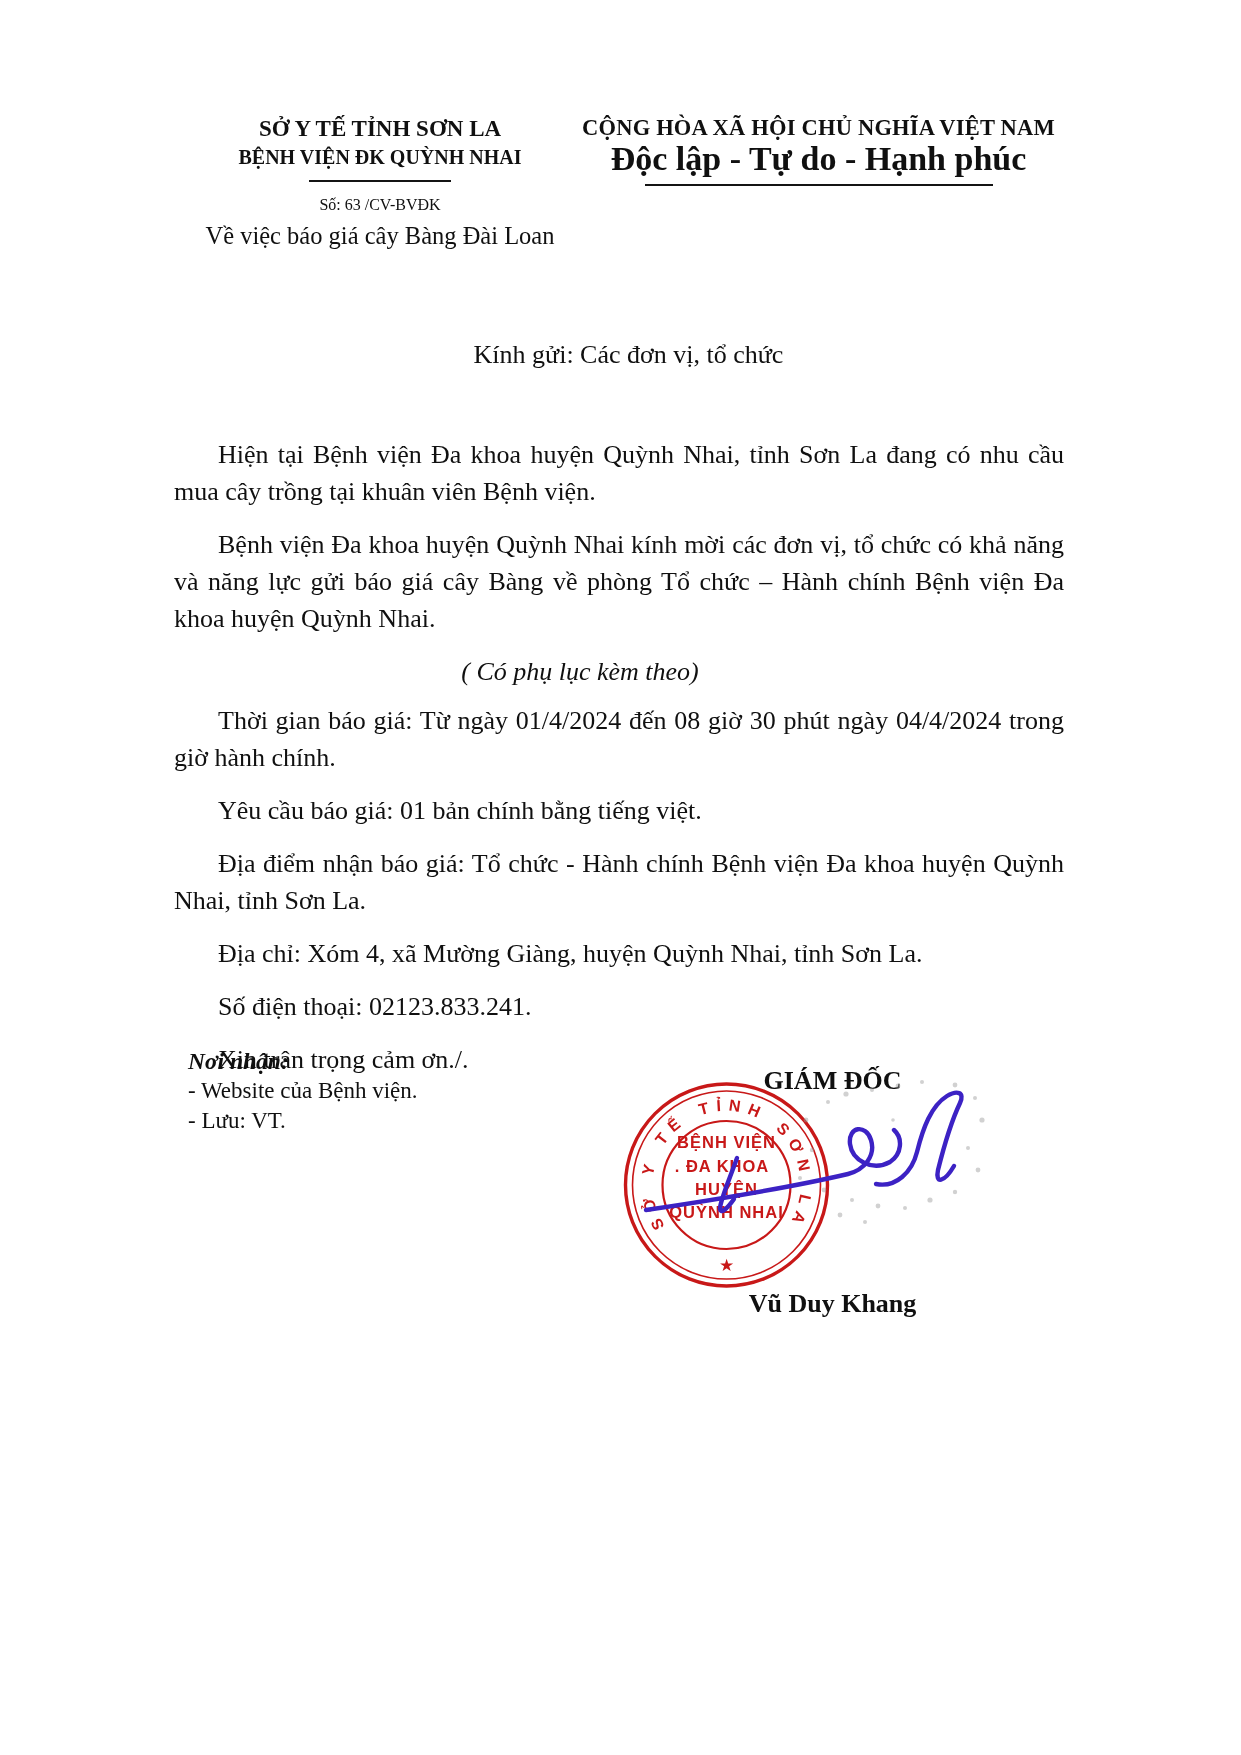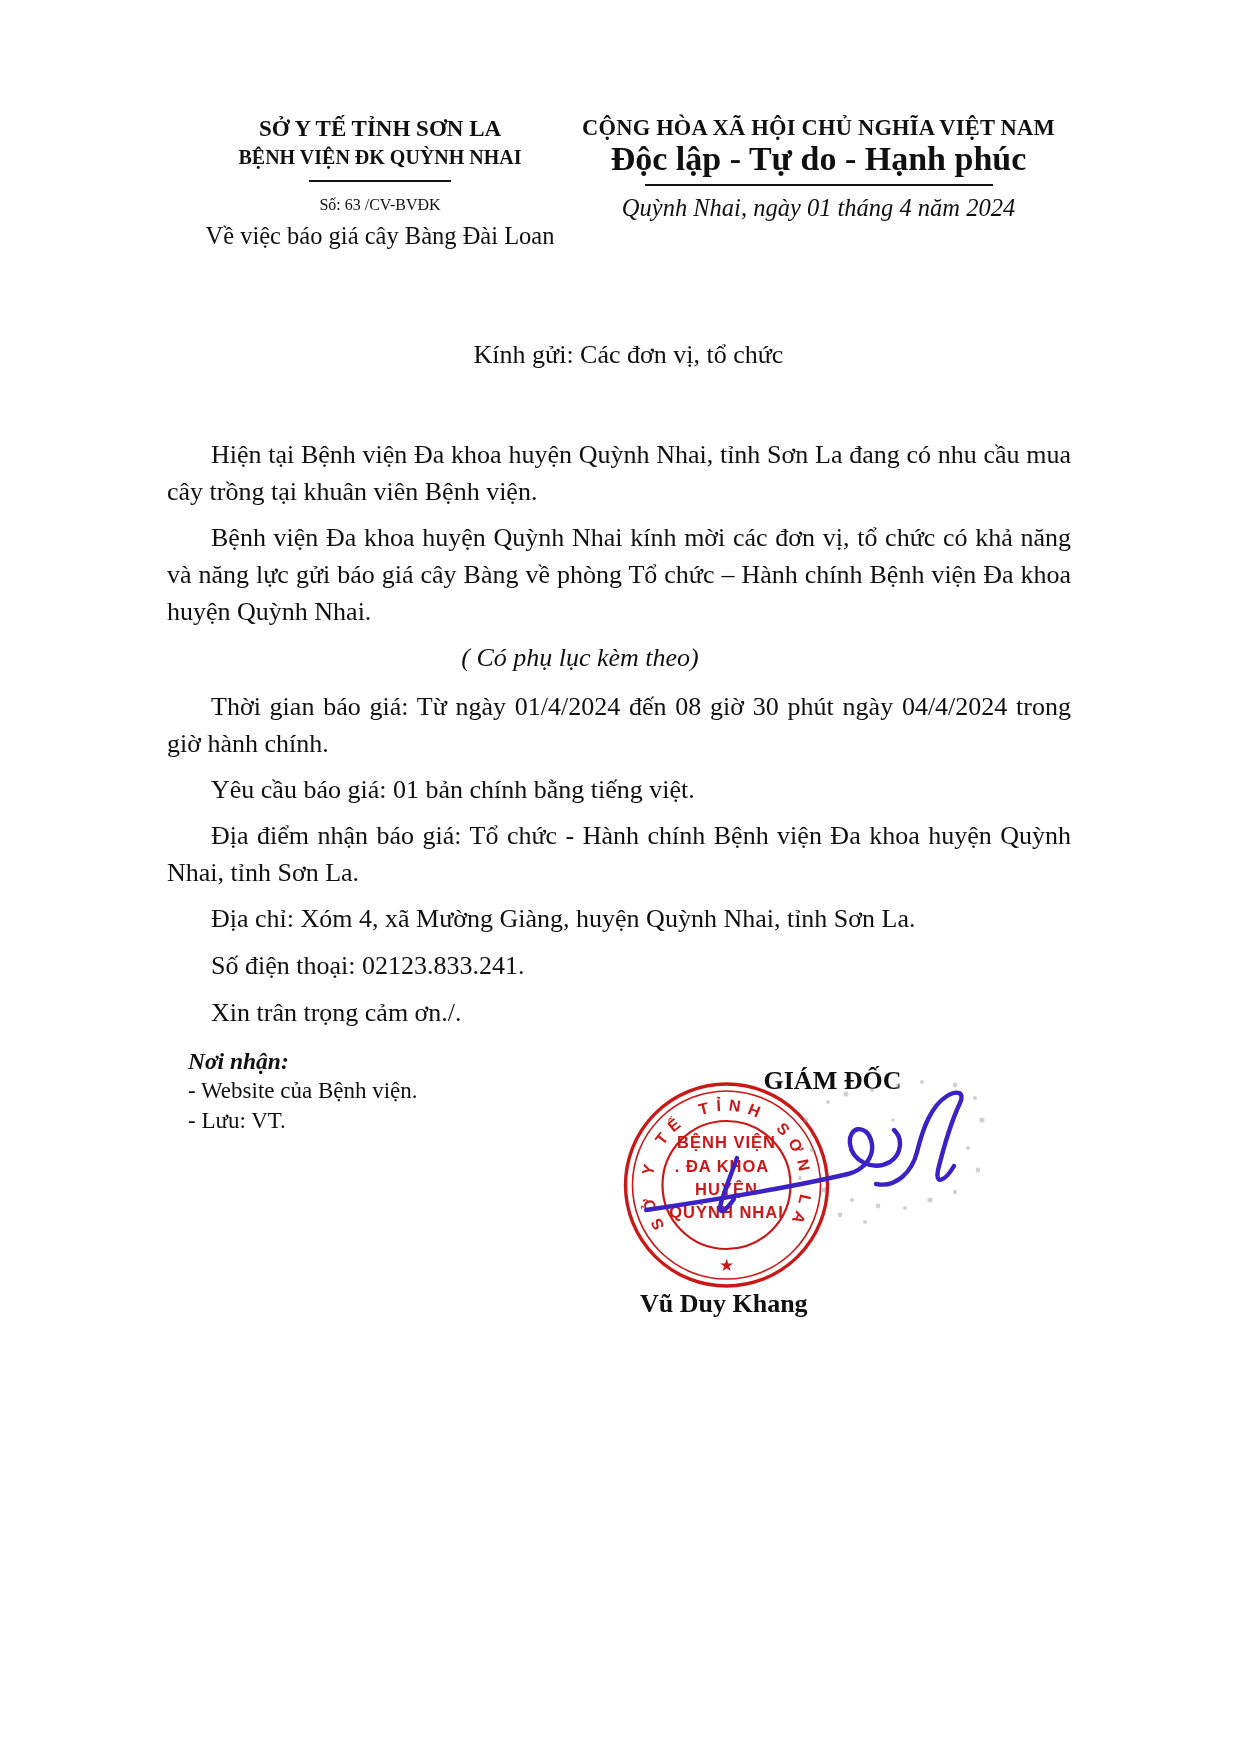--- a/index.html
+++ b/index.html
@@ -17,49 +17,48 @@
   .hdr-left .num{font-size:16px;line-height:31px;}
   .hdr-left .subj{font-size:24.5px;line-height:31px;}
   .hdr-right{left:581px;top:113px;width:475px;text-align:center;}
   .hdr-right .nat1{font-weight:bold;font-size:22.5px;line-height:29px;letter-spacing:.2px;}
   .hdr-right .nat2{font-weight:bold;font-size:34px;line-height:33px;}
   .hdr-right .rule{width:348px;border-top:2.2px solid #141414;margin:9px auto 6px auto;}
   .hdr-right .dateline{font-style:italic;font-size:24.5px;line-height:31px;margin-top:6px;}
   
   .salutation{left:0;top:340px;width:1241px;text-align:center;font-size:26px;transform:translateX(8px);}
   .docbody{left:158px;top:436px;width:922px;}
-  .docbody p{margin:9px;font-size:26px;line-height:37px;text-align:justify;text-indent:44px;}
+  .docbody p{margin:16px;font-size:26px;line-height:37px;text-align:justify;text-indent:44px;}
   .docbody .note{font-size:26px;line-height:37px;font-style:italic;text-align:center;text-indent:0;transform:translateX(-39px);}
   .mt0{margin-top:0!important;} .mt8{margin-top:8px!important;}
   .mt10{margin-top:10px!important;} .mt12{margin-top:12px!important;}
   
   .recipients{left:188px;top:1047px;}
   .recipients .lbl{font-weight:bold;font-style:italic;font-size:23.5px;line-height:29px;}
   .recipients .item{font-size:23px;line-height:30px;}
   .signer-title{left:640px;top:1050px;width:385px;text-align:center;font-weight:bold;font-size:26px;margin-top:16px;}
-  .signer-name{left:640px;top:1289px;width:385px;text-align:left;font-weight:bold;font-size:26px;}
+  .signer-name{left:640px;top:1289px;width:385px;text-align:center;font-weight:bold;font-size:26px;}
   .sealwrap{left:560px;top:1048px;width:470px;height:292px;}
   .stamp-sans{font-family:"Liberation Sans","DejaVu Sans",sans-serif;font-weight:bold;}
 </style>
 </head>
 <body>
 
 <div class="abs hdr-left">
   <div class="org1">SỞ Y TẾ TỈNH SƠN LA</div>
   <div class="org2">BỆNH VIỆN ĐK QUỲNH NHAI</div>
   <div class="rule"></div>
   <div class="num">Số: 63 /CV-BVĐK</div>
   <div class="subj">Về việc báo giá cây Bàng Đài Loan</div>
 </div>
 
 <div class="abs hdr-right">
   <div class="nat1">CỘNG HÒA XÃ HỘI CHỦ NGHĨA VIỆT NAM</div>
   <div class="nat2">Độc lập - Tự do - Hạnh phúc</div>
   <div class="rule"></div>
-  <div class="dateline">Quỳnh Nhai, ngày 01 tháng 4 năm 2024</div>
 </div>
 
 <div class="abs salutation">Kính gửi: Các đơn vị, tổ chức</div>
 
 <div class="abs docbody">
   <p class="mt0">Hiện tại Bệnh viện Đa khoa huyện Quỳnh Nhai, tỉnh Sơn La đang có nhu cầu mua cây trồng tại khuân viên Bệnh viện.</p>
   <p class="mt8">Bệnh viện Đa khoa huyện Quỳnh Nhai kính mời các đơn vị, tổ chức có khả năng và năng lực gửi báo giá cây Bàng về phòng Tổ chức – Hành chính Bệnh viện Đa khoa huyện Quỳnh Nhai.</p>
   <div class="note mt0">( Có phụ lục kèm theo)</div>
   <p class="mt12">Thời gian báo giá: Từ ngày 01/4/2024 đến 08 giờ 30 phút ngày 04/4/2024 trong giờ hành chính.</p>
   <p class="mt0">Yêu cầu báo giá: 01 bản chính bằng tiếng việt.</p>

